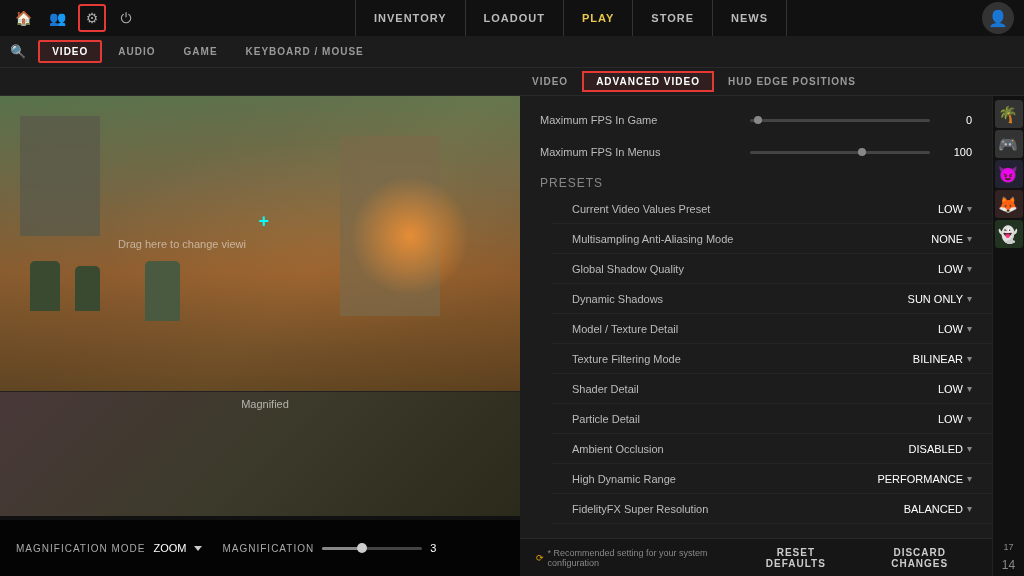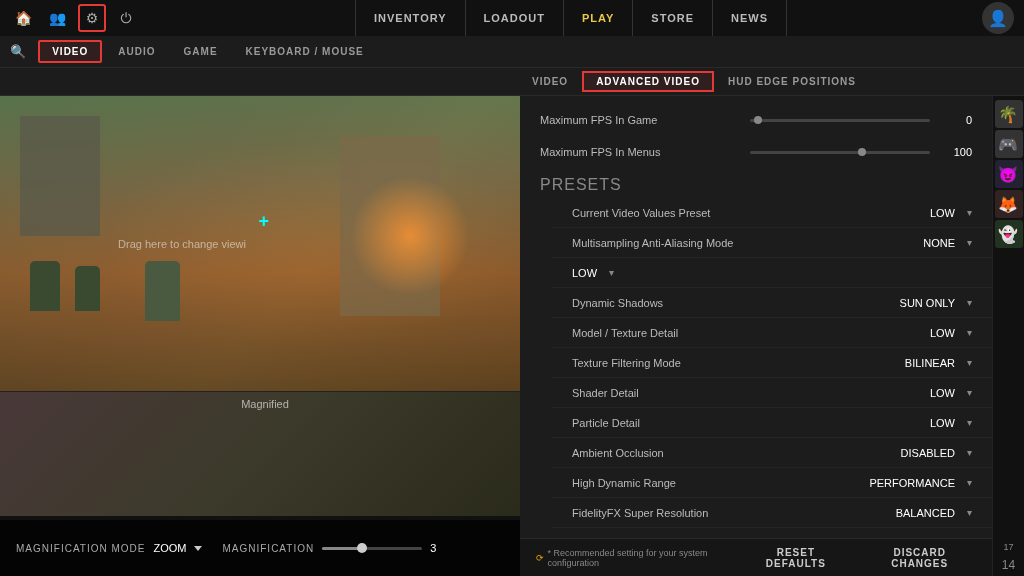--- a/index.html
+++ b/index.html
@@ -295,42 +295,42 @@
       top: -2.5px;
     }
     .fps-value {
       font-size: 11px;
       color: #fff;
       min-width: 30px;
       text-align: right;
     }
 
     .presets-label {
-      font-size: 16px;
+      font-size: 12px;
       color: #888;
       padding: 8px 20px 4px;
       letter-spacing: 1px;
       text-transform: uppercase;
     }
     .setting-row {
       display: flex;
       align-items: center;
       height: 30px;
       padding: 0 20px;
       border-bottom: 1px solid #252525;
       margin-left: 32px;
     }
     .setting-name {
       font-size: 11px;
       color: #bbb;
       flex: 1;
     }
     .setting-value {
       display: flex;
-      gap: 12px;
+      gap: 4px;
       font-size: 11px;
       color: #fff;
       cursor: pointer;
     }
     .setting-value .chevron {
       color: #888;
       font-size: 10px;
     }
 
     
@@ -529,20 +529,21 @@
 
     <div id="video-settings-container">
         <div class="setting-row">
       <span class="setting-name">Multisampling Anti-Aliasing Mode</span>
       <div class="setting-value">
         <span>NONE</span>
         <span class="chevron">▾</span>
       </div>
     </div>
         <div class="setting-row">
+      <span class="setting-name">Global Shadow Quality</span>
       <div class="setting-value">
         <span>LOW</span>
         <span class="chevron">▾</span>
       </div>
     </div>
         <div class="setting-row">
       <span class="setting-name">Dynamic Shadows</span>
       <div class="setting-value">
         <span>SUN ONLY</span>
         <span class="chevron">▾</span>

